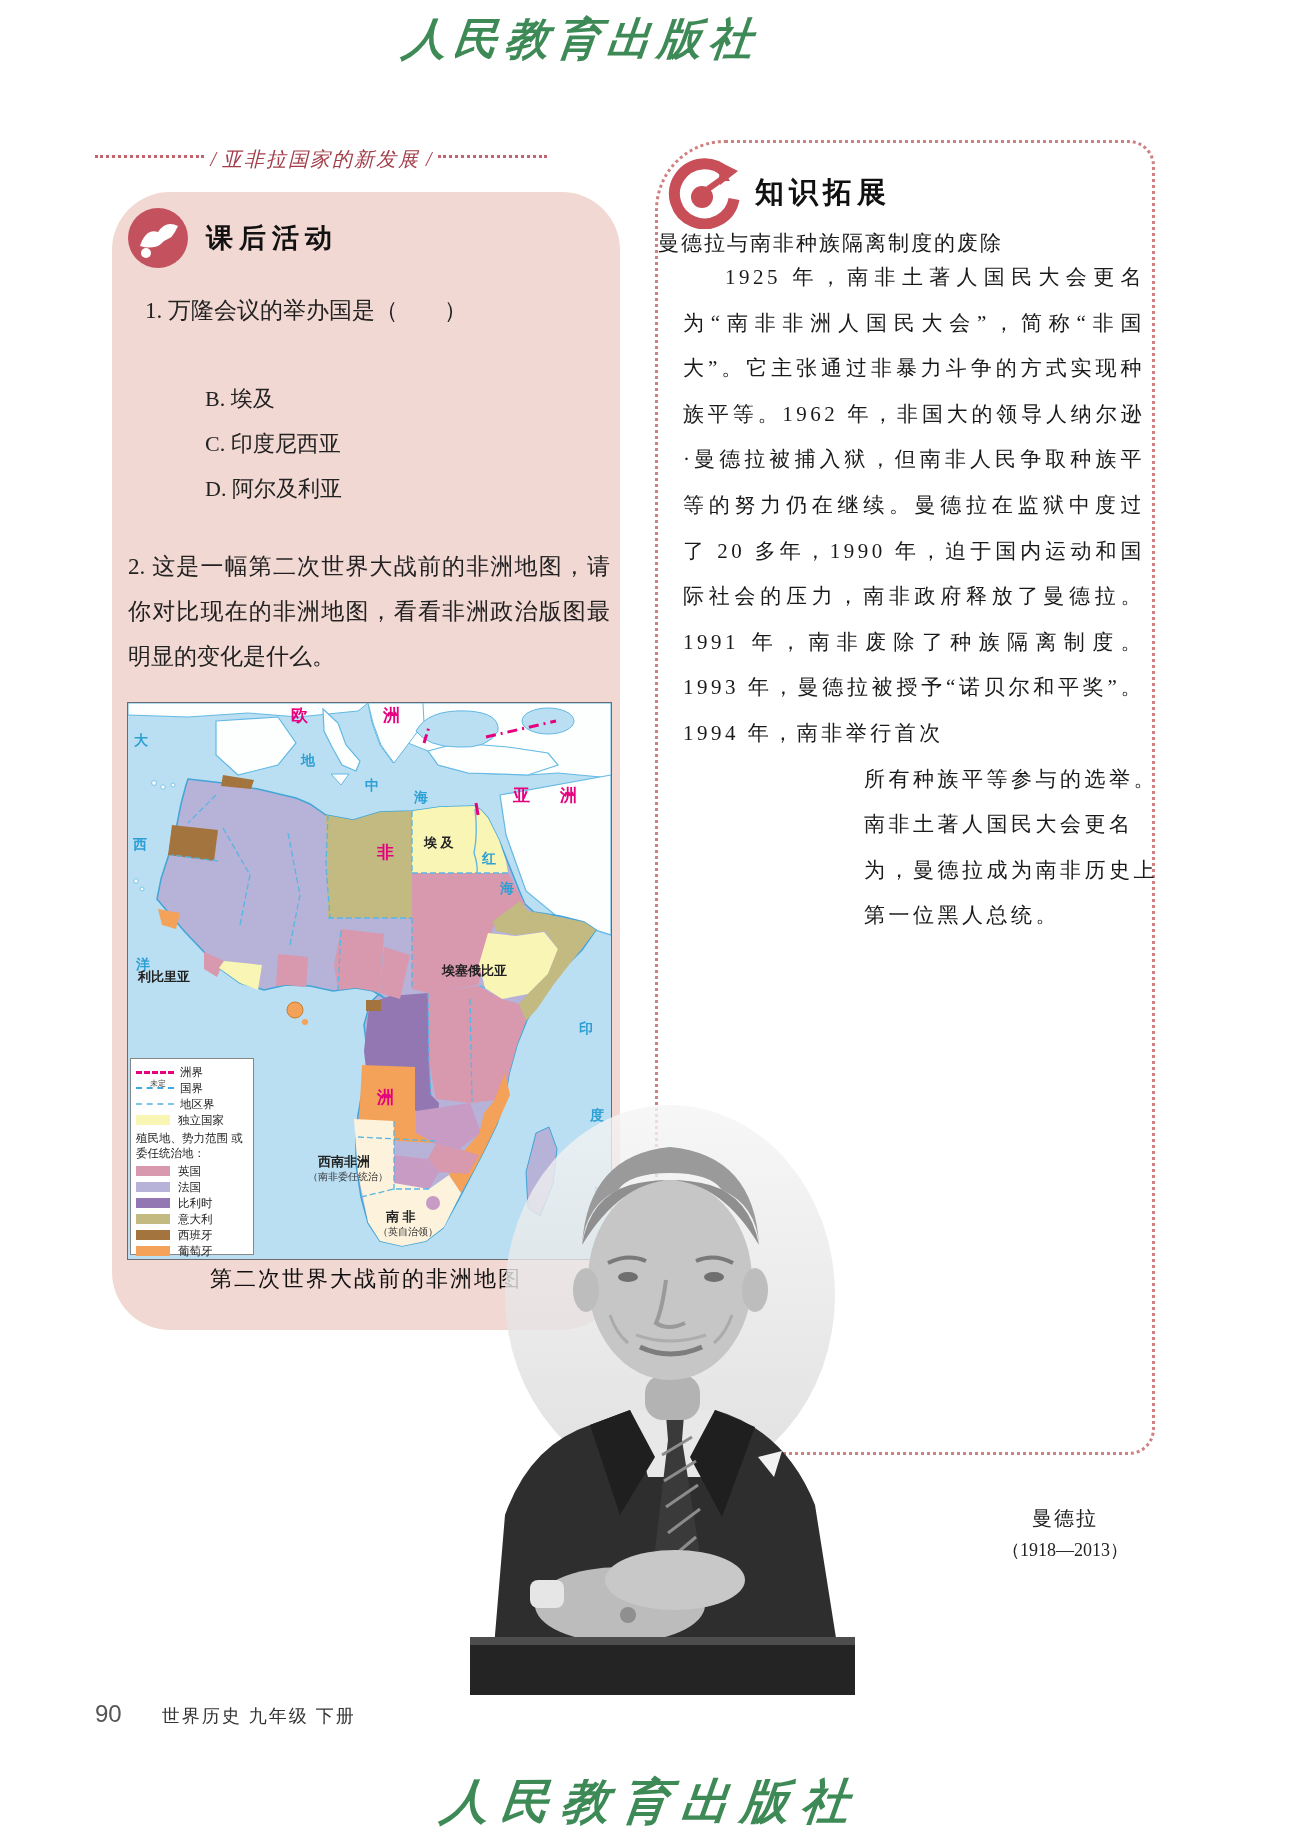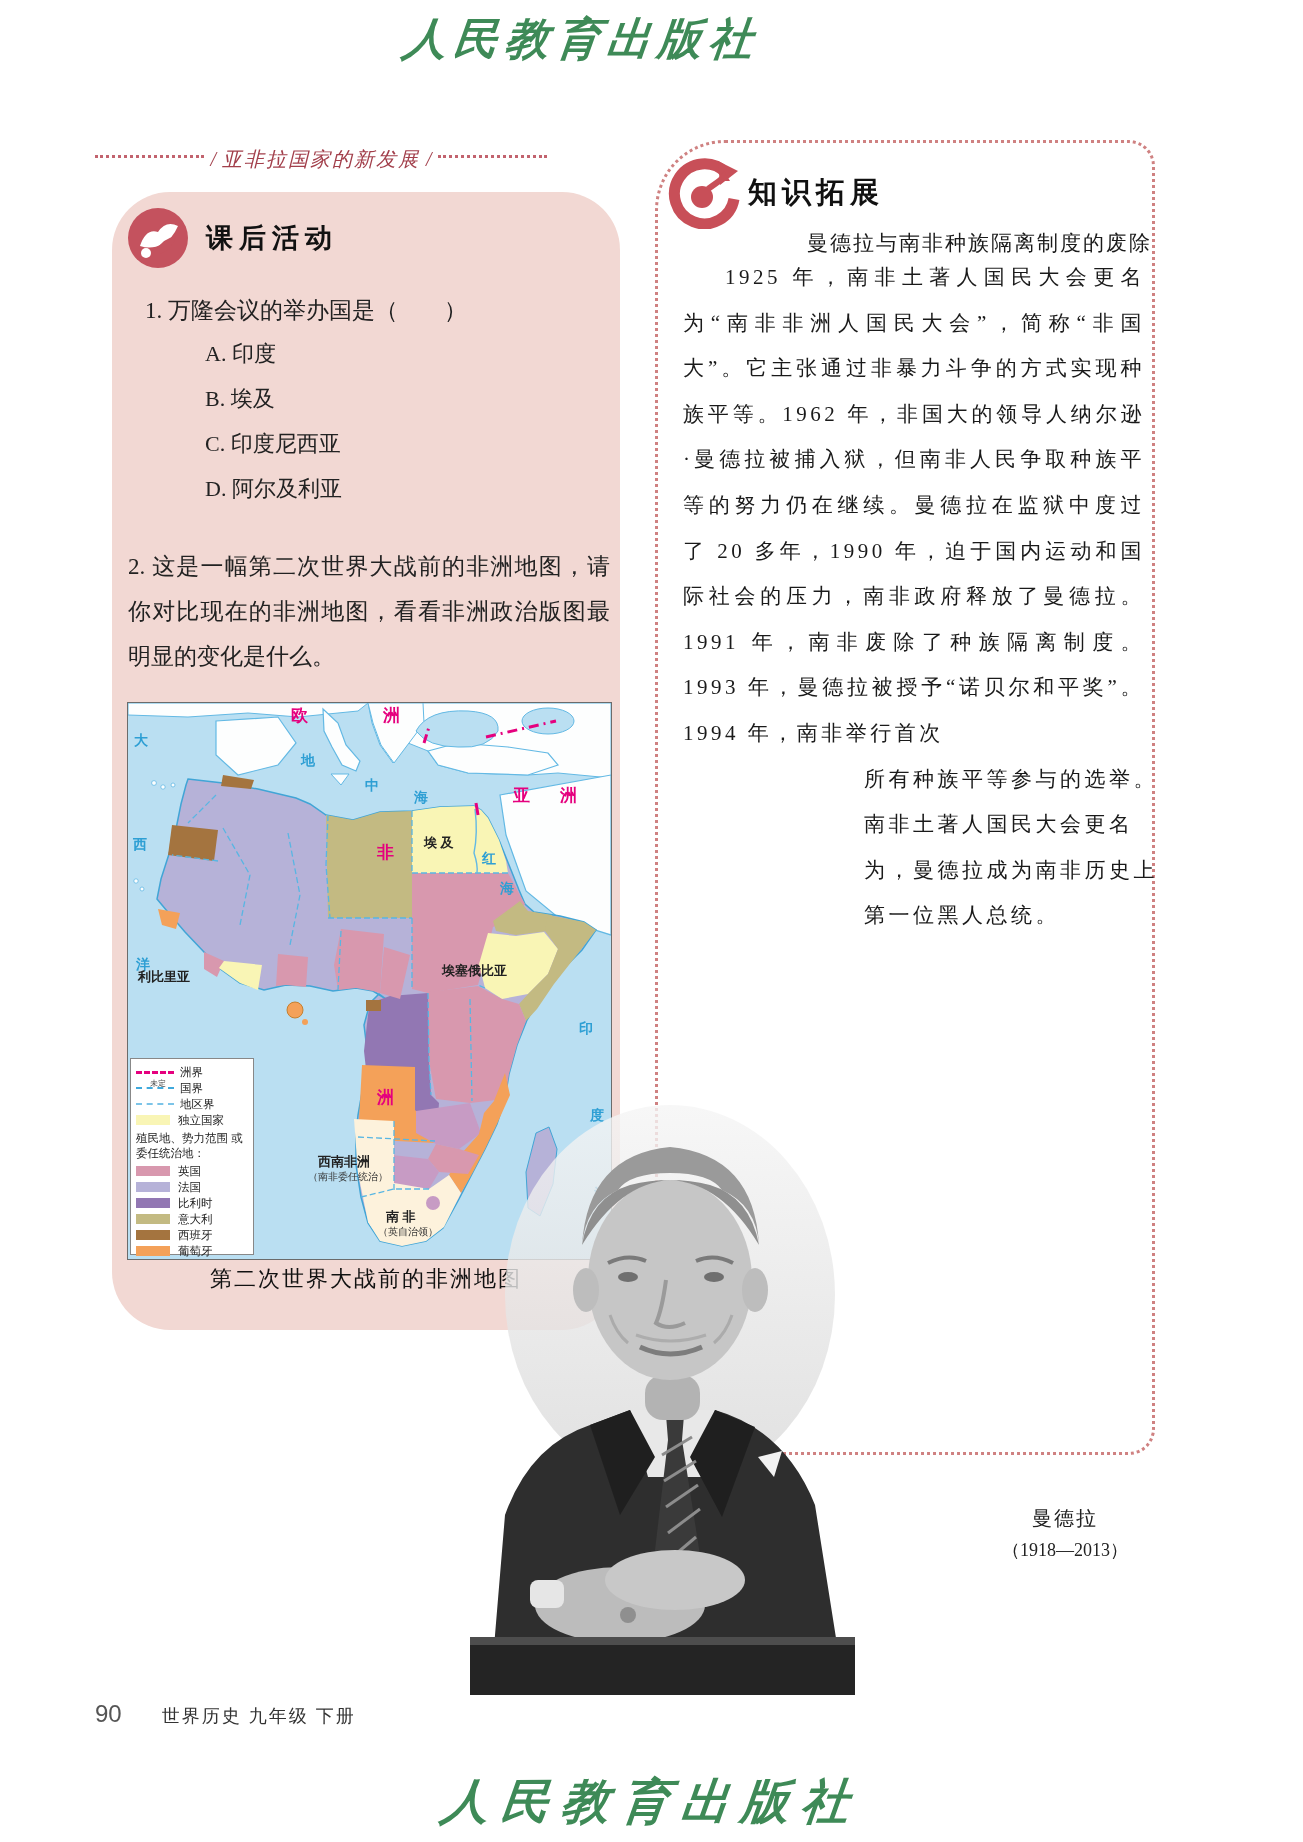--- a/index.html
+++ b/index.html
@@ -43,23 +43,23 @@
   .lg-note{position:absolute;top:-9px;left:14px;font-size:8px;color:#444;}
   .lg-swatch{width:34px;height:10px;margin-right:8px;flex:none;}
   .lg-head{line-height:15px;margin:3px 0 2px 0;}
   #map-caption{position:absolute;left:0;top:1072px;width:100%;text-align:center;
                font-size:22px;letter-spacing:2px;color:#111;}
   
   #know-box{position:absolute;left:655px;top:140px;width:500px;height:1315px;
             border:3px dotted #cf8181;border-radius:70px 26px 26px 26px;box-sizing:border-box;}
   #know-head{position:absolute;left:10px;top:14px;display:flex;align-items:center;}
   #know-icon{width:72px;height:72px;}
-  #know-title{margin-left:8px;font-family:"Liberation Sans","DejaVu Sans",sans-serif;
+  #know-title{margin-left:15px;font-family:"Liberation Sans","DejaVu Sans",sans-serif;
               font-weight:bold;font-size:29px;letter-spacing:5px;color:#111;}
-  #article-title{position:absolute;left:0;top:86px;width:100%;text-align:right;
+  #article-title{position:absolute;left:0;top:86px;width:100%;text-align:left;
                  font-size:21px;letter-spacing:2px;color:#1a1a1a;}
   #article-body{position:absolute;left:25px;top:112px;width:462px;
                 font-size:21px;line-height:45.6px;letter-spacing:3.5px;text-align:justify;color:#1a1a1a;}
   #article-body p{margin:0;text-indent:2em;}
   #wrapped-tail{margin-left:181px;width:308px;text-indent:0;text-align:left;}
   
   #mandela-photo{position:absolute;left:470px;top:1085px;width:385px;height:610px;}
   #photo-caption{position:absolute;left:975px;top:1505px;width:180px;text-align:center;color:#222;}
   #photo-caption .nm{font-size:20px;letter-spacing:2px;}
   #photo-caption .yr{font-size:18px;margin-top:6px;}
@@ -94,21 +94,20 @@
       <svg id="activity-icon" viewBox="0 0 64 64">
         <circle cx="32" cy="32" r="30" fill="#c4525e"></circle>
         <path d="M14,40 Q20,22 32,26 Q40,14 52,20 Q46,34 36,38 Q26,44 14,40 Z" fill="#ffffff"></path>
         <path d="M30,44 Q38,32 50,30 Q46,44 34,48 Z" fill="#c4525e"></path>
         <circle cx="20" cy="47" r="5" fill="#ffffff"></circle>
       </svg>
       <div id="activity-title">课后活动</div>
     </div>
 
     <div class="question" id="question1">1. 万隆会议的举办国是（　　）</div>
-    <div class="option" style="top:147px;">A. 印度</div>
     <div class="option" style="top:192px;">B. 埃及</div>
     <div class="option" style="top:237px;">C. 印度尼西亚</div>
     <div class="option" style="top:282px;">D. 阿尔及利亚</div>
 
     <div class="question" id="question2">2. 这是一幅第二次世界大战前的非洲地图，请你对比现在的非洲地图，看看非洲政治版图最明显的变化是什么。</div>
 
     <div id="map-wrap">
       <svg id="map-svg" width="483" height="556" viewBox="0 0 483 556">
 
         <rect x="0" y="0" width="483" height="556" fill="#badff2"></rect>

